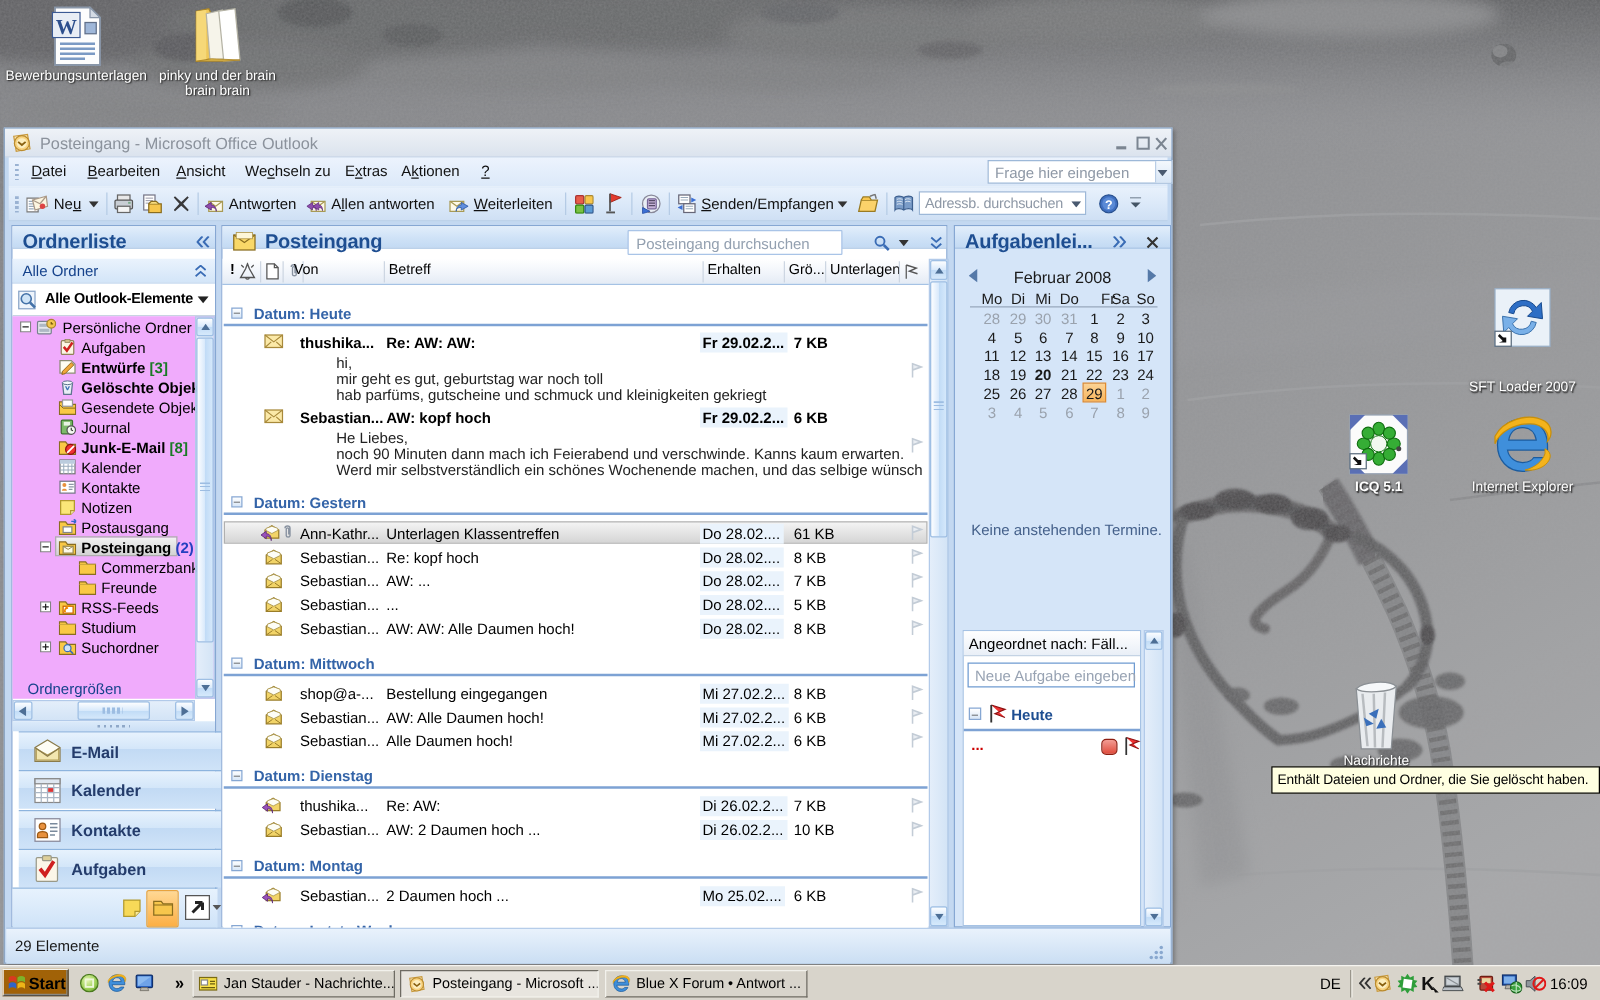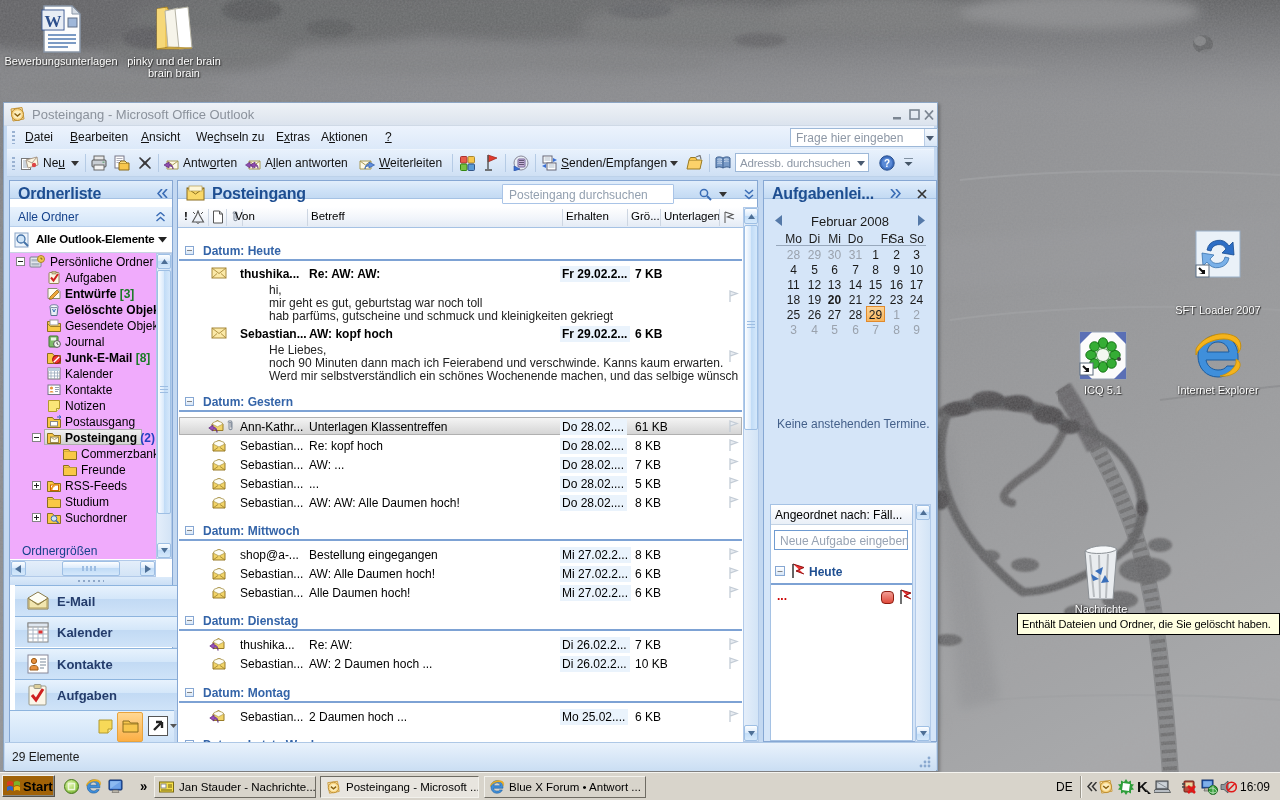--- a/index.html
+++ b/index.html
@@ -217,21 +217,21 @@
   <circle cx="16.5" cy="33.5" r="4.8"></circle>
         <circle cx="33.5" cy="33.5" r="4.8"></circle>
  </g>
  <circle cx="25" cy="25" r="6.5" fill="#f2f8f0" stroke="#157815" stroke-width="0.8"></circle>
  <circle cx="41" cy="29" r="2" fill="#444"></circle>
  <rect x="2" y="33" width="13" height="12" fill="#fff" stroke="#5a6b7d"></rect>
  <path d="M5,42 L11,42 L11,38 L8,38 L8,41 Z" fill="#111"></path>
  <path d="M5,36 L9,40" stroke="#111" stroke-width="2"></path>
 </svg>
 </div>
-<div class="dlabel" style="left:1078px;top:384px;width:50px;">ICQ 5.1</div>
+<div class="dlabel" style="left:1078px;top:384px;width:50px;font-weight:bold;">ICQ 5.1</div>
 <div class="abs" style="left:1192px;top:329px;width:52px;height:54px;">
 <svg width="52" height="54" viewBox="0 0 52 54">
  <path d="M26,6 C14,6 6,15 6,27 C6,39 14,48 26,48 C34,48 41,44 44,37 L35,37 C33,40 30,41 26,41 C20,41 15,37 14,31 L46,31 L46,27 C46,15 38,6 26,6 Z M26,13 C32,13 36,17 37,23 L15,23 C16,17 20,13 26,13 Z" fill="#3f8fdb" stroke="#1c5c9e" stroke-width="1"></path>
  <path d="M4,20 C10,8 30,0 44,8 C50,12 50,20 46,24 C48,17 42,10 32,10 C20,10 8,16 4,26 Z" fill="#f4b31c" stroke="#c88f0a" stroke-width="1"></path>
  <path d="M44,30 C48,32 50,36 46,41 C42,46 34,48 28,47 C36,45 42,40 44,34 Z" fill="#f4b31c" stroke="#c88f0a" stroke-width="0.8"></path>
 </svg>
 </div>
 <div class="dlabel" style="left:1168px;top:384px;width:100px;">Internet Explorer</div>
 <div class="abs" style="left:1077px;top:541px;width:48px;height:62px;">
 <svg width="48" height="62" viewBox="0 0 48 62">

